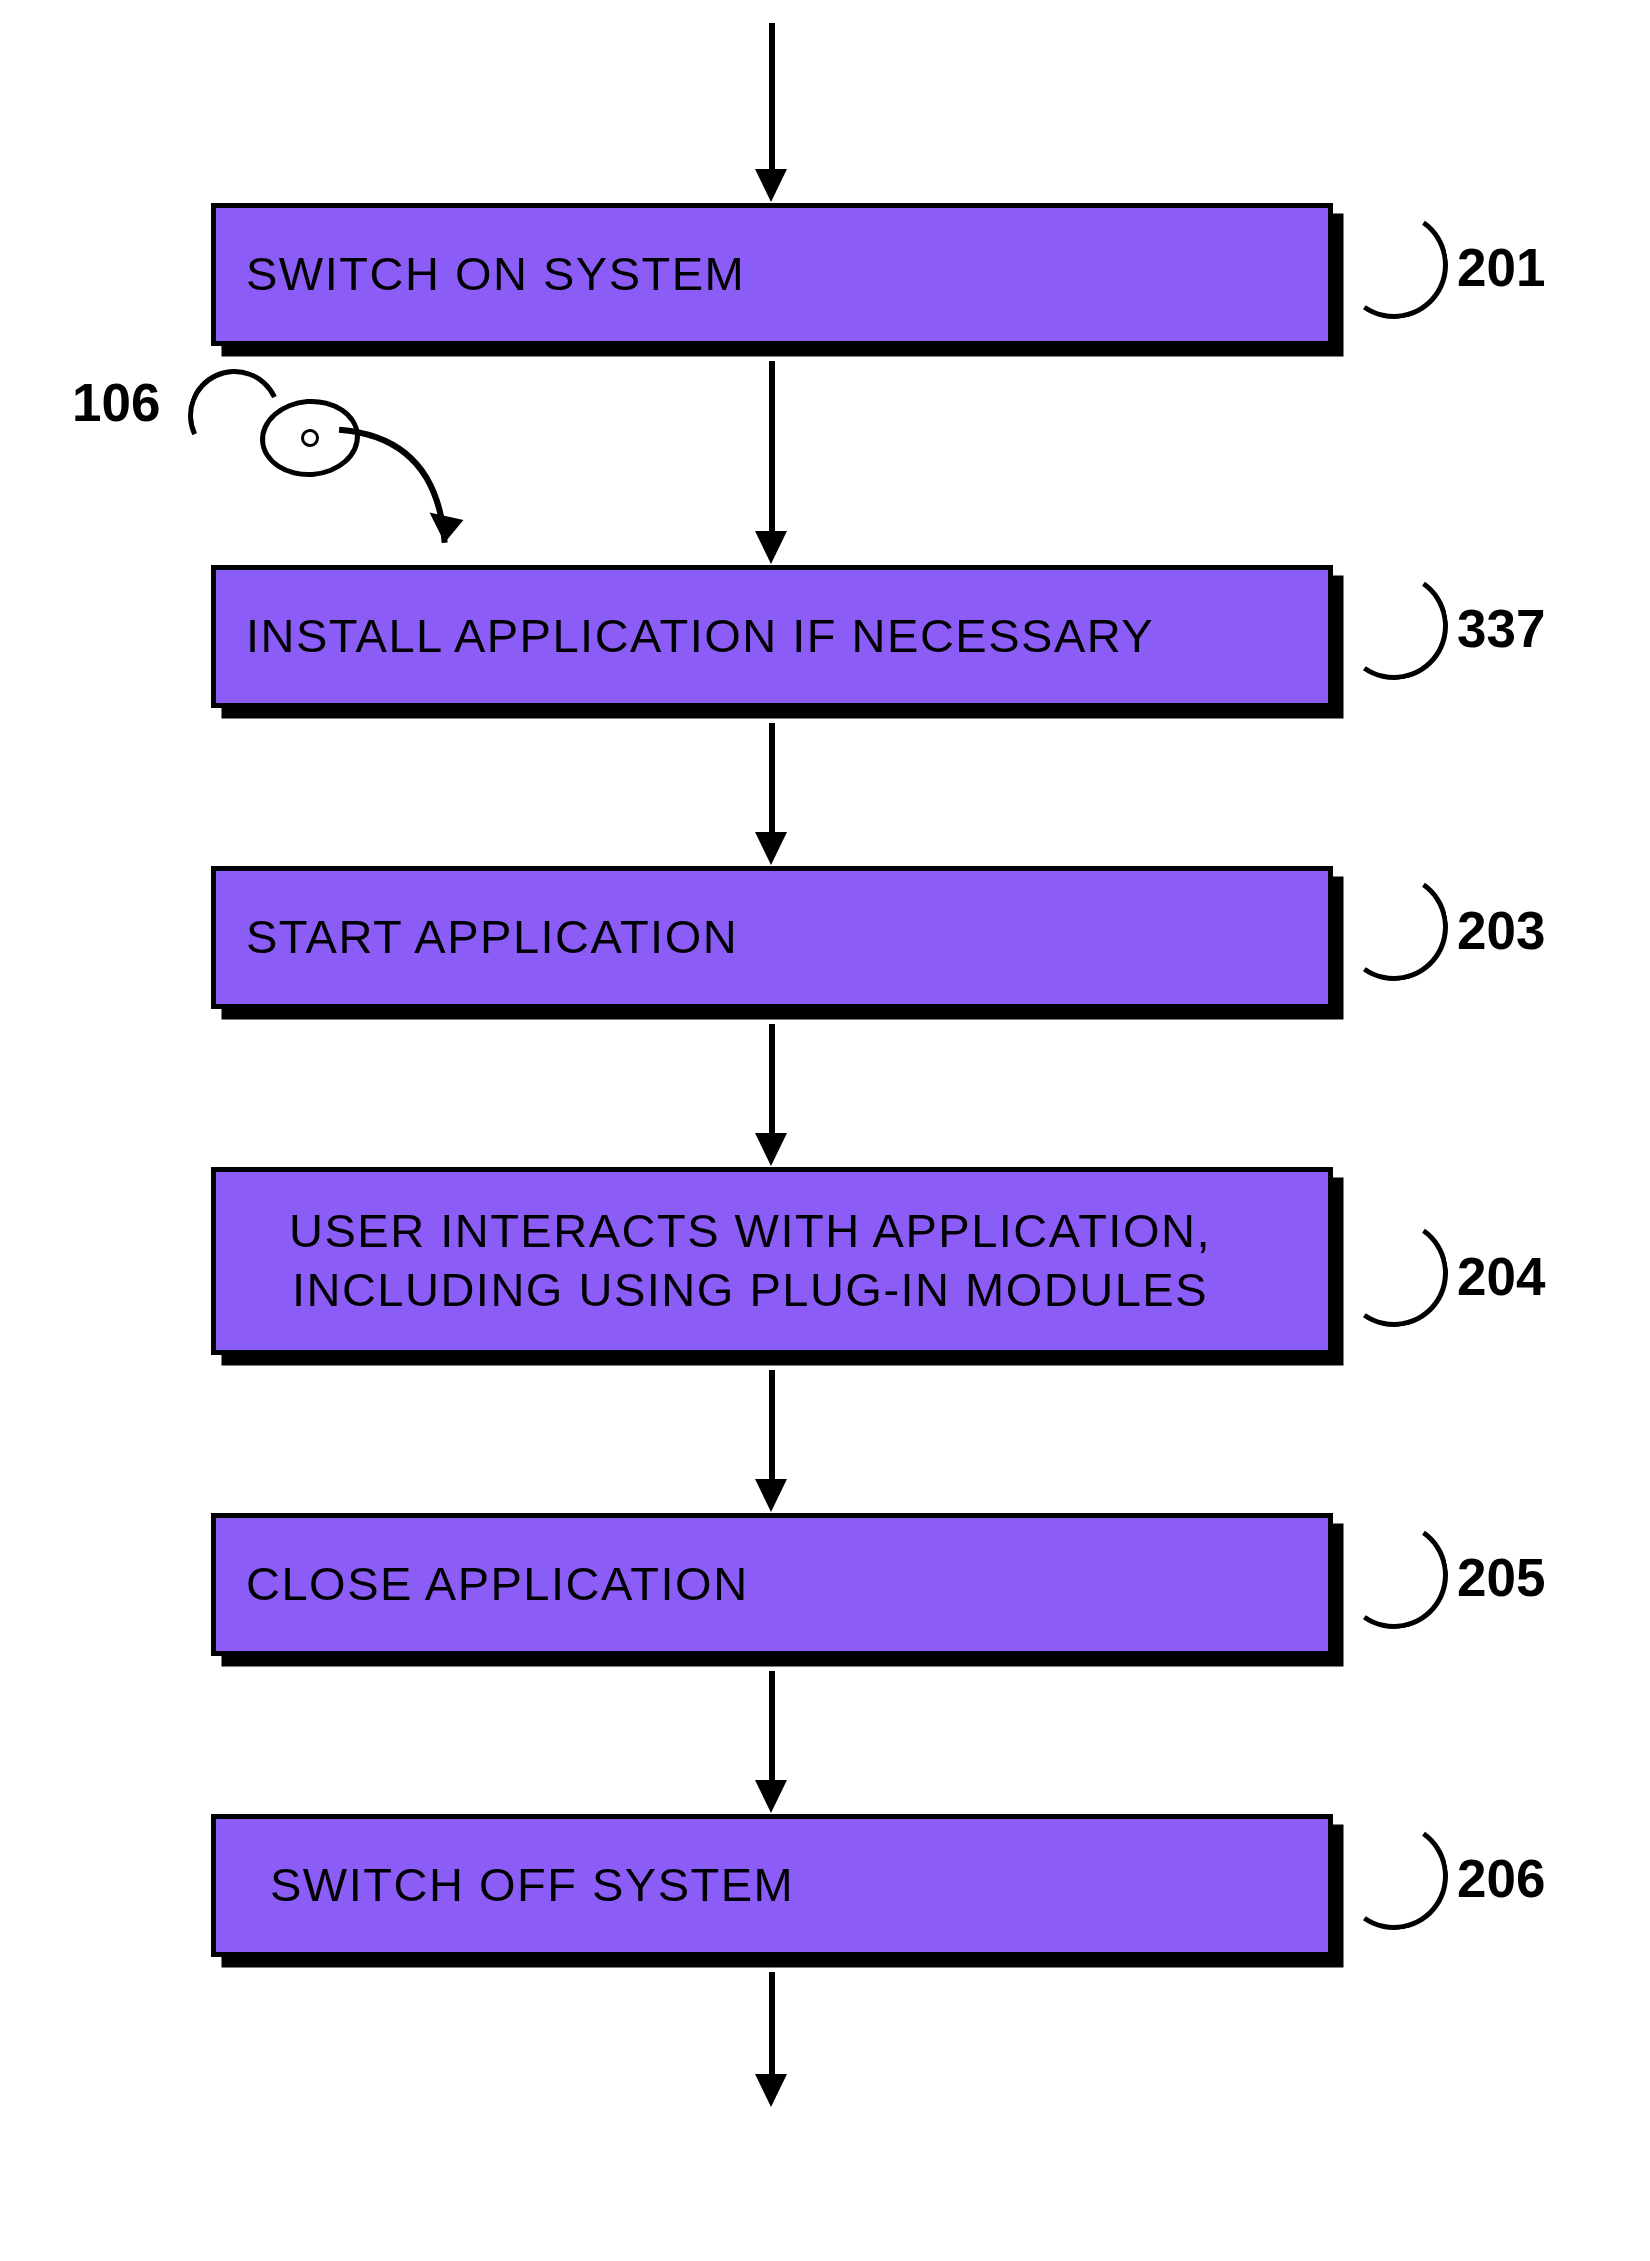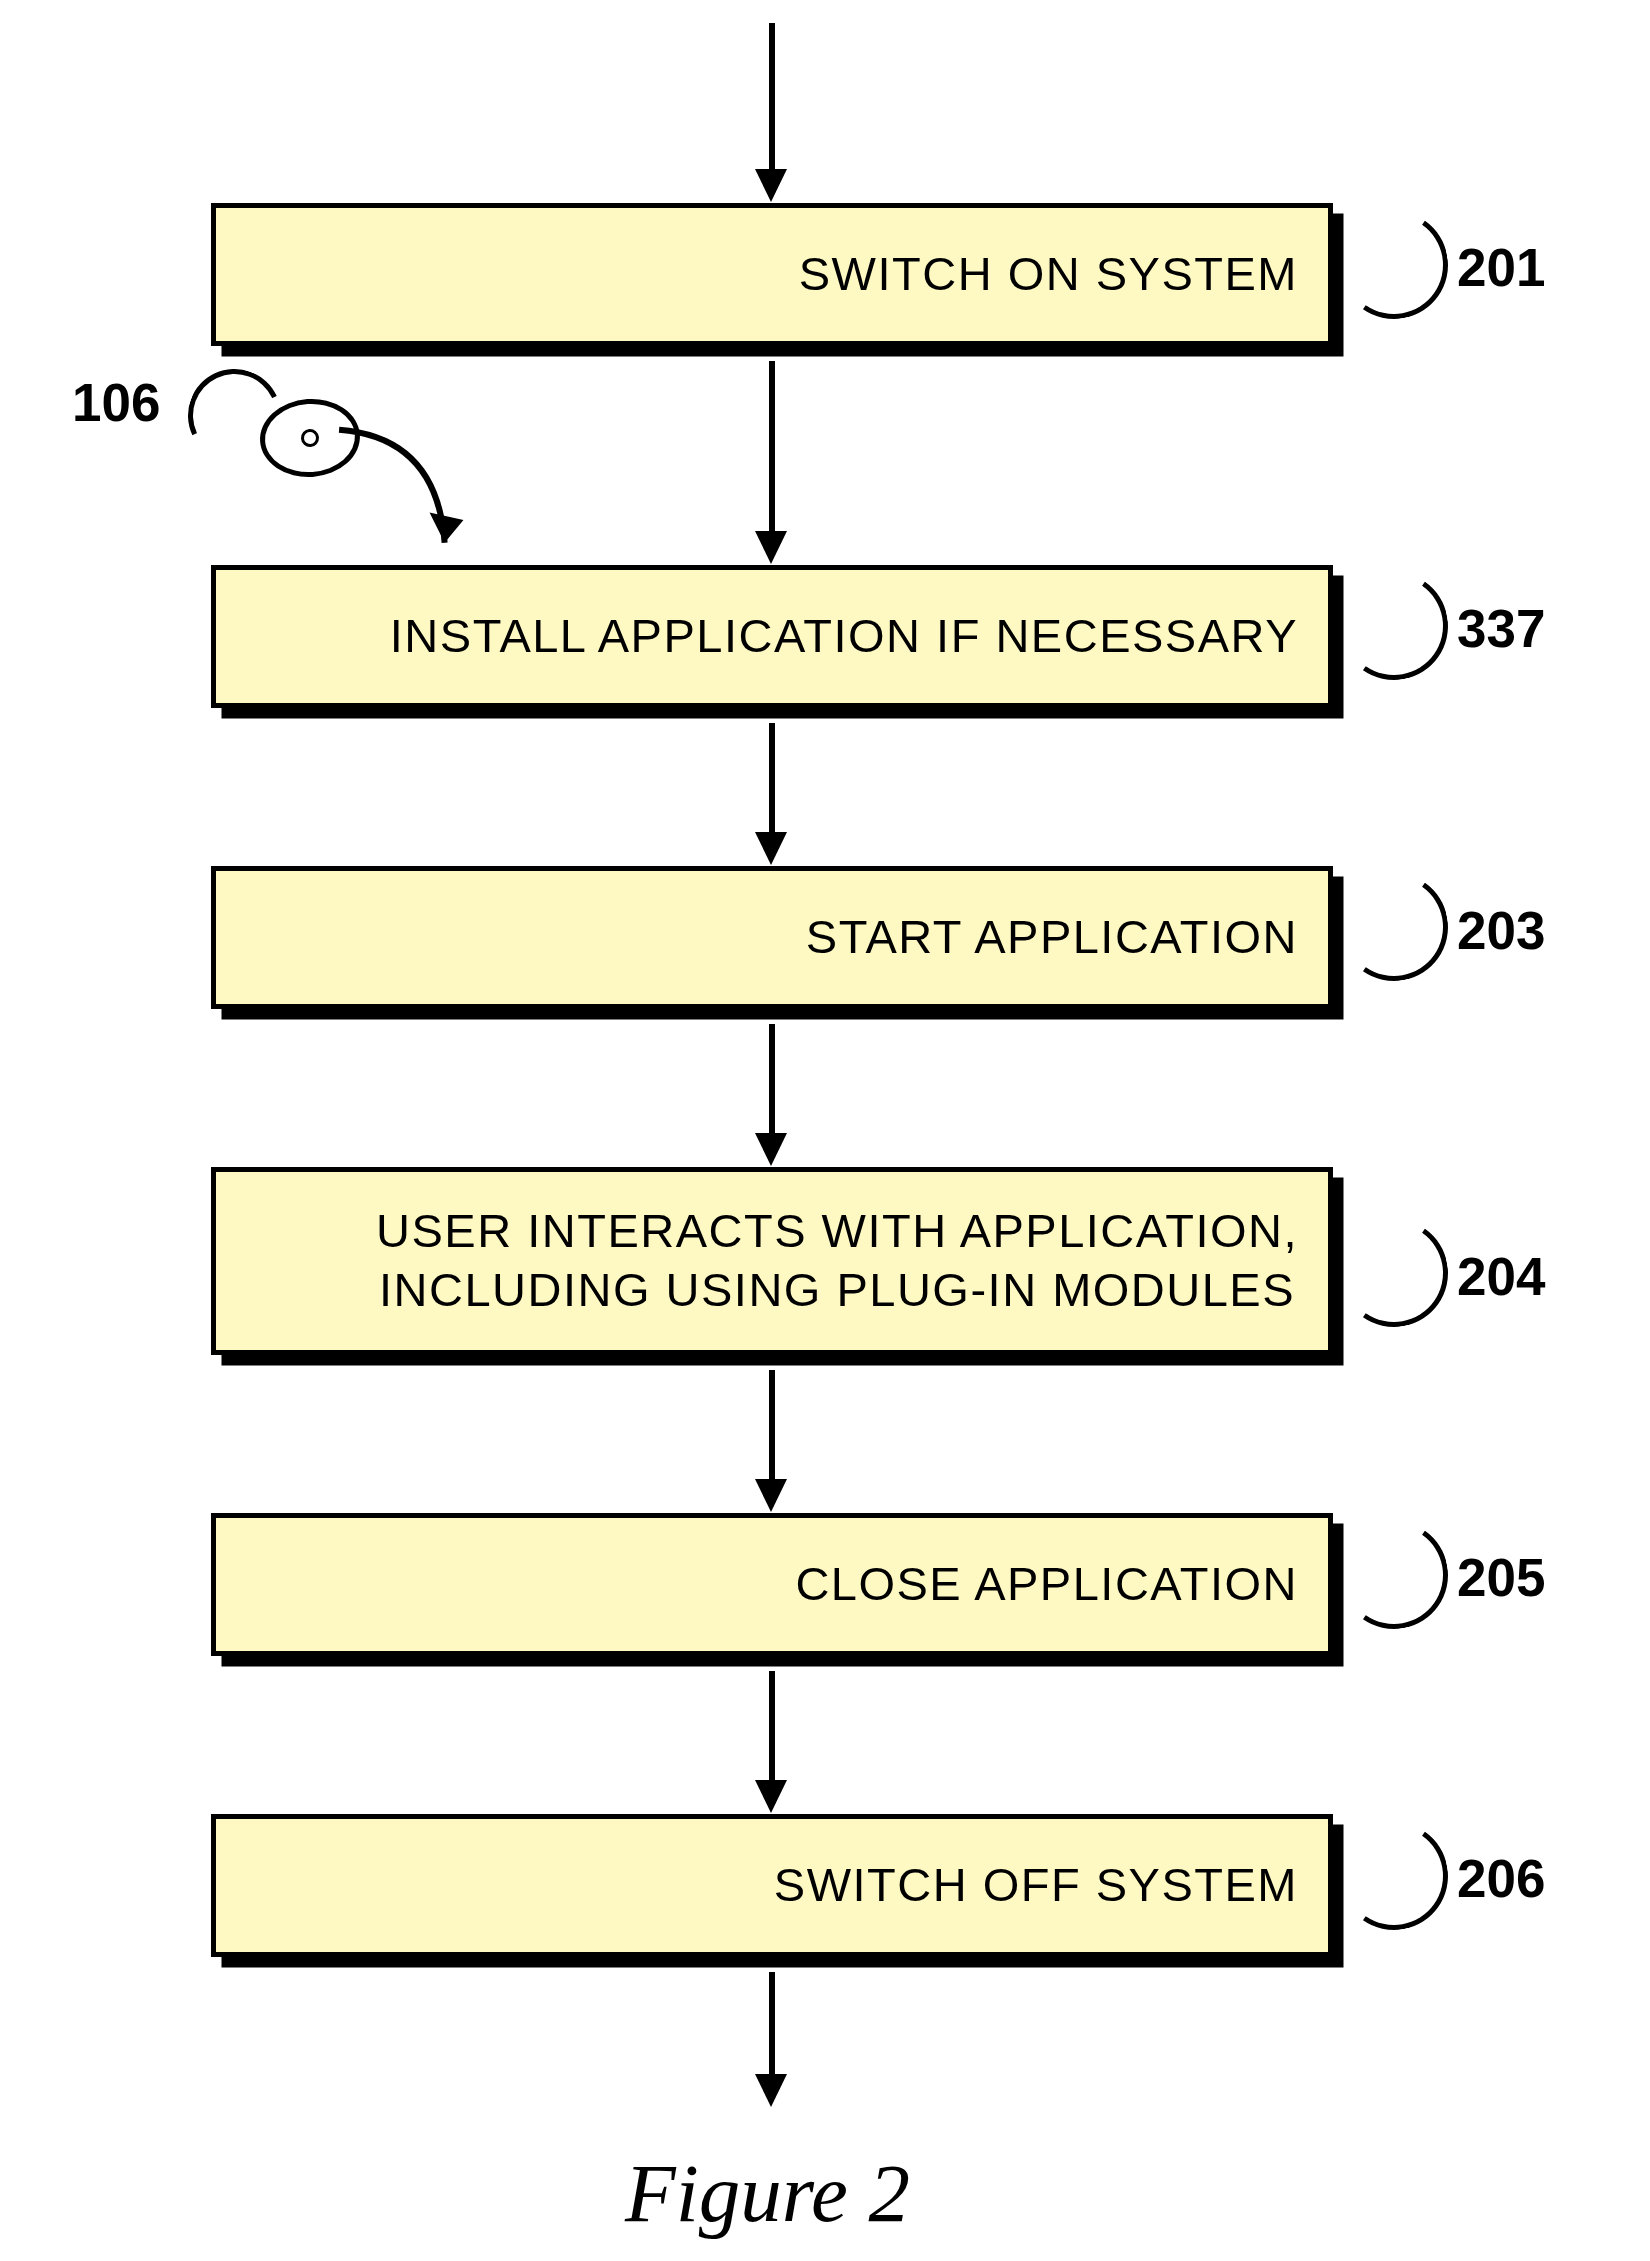--- a/index.html
+++ b/index.html
@@ -16,23 +16,23 @@
     height: 2261px;
   }
   .box {
     position: absolute;
     left: 211px;
     width: 1122px;
     border: 5.3px solid #000;
     box-shadow: 10.5px 10.5px 0 #000;
     display: flex;
     align-items: center;
-    justify-content: flex-end;
+    justify-content: flex-start;
     text-align: center;
-    background: #fef9c3;
+    background: #8b5cf6;
     box-sizing: border-box;
   }
   .box-text {
     font-size: 47px;
     font-weight: 400;
     letter-spacing: 1.5px;
     line-height: 1.25;
     padding: 0 30px;
   }
   .ref-label {
@@ -150,16 +150,15 @@
 
   <div class="box" style="top:1814px; height:143px;padding-left:24px;">
     <div class="box-text">SWITCH OFF SYSTEM</div>
   </div>
   <div class="curve" style="left:1340px; top:1822px; width:98px; height:98px; border-left-color:transparent; border-top-color:transparent; transform:rotate(-10deg);"></div>
   <div class="ref-label" style="left:1457px; top:1848px;">206</div>
 
   <div class="arrow-line" style="left:769px; top:1972px; width:6px; height:105px;"></div>
   <div class="arrow-head-down" style="left:755px; top:2074px;"></div>
 
-  <div class="figure-caption" style="left:625px; top:2145px;">Figure 2</div>
 
 </div>
 
 
 </body></html>

